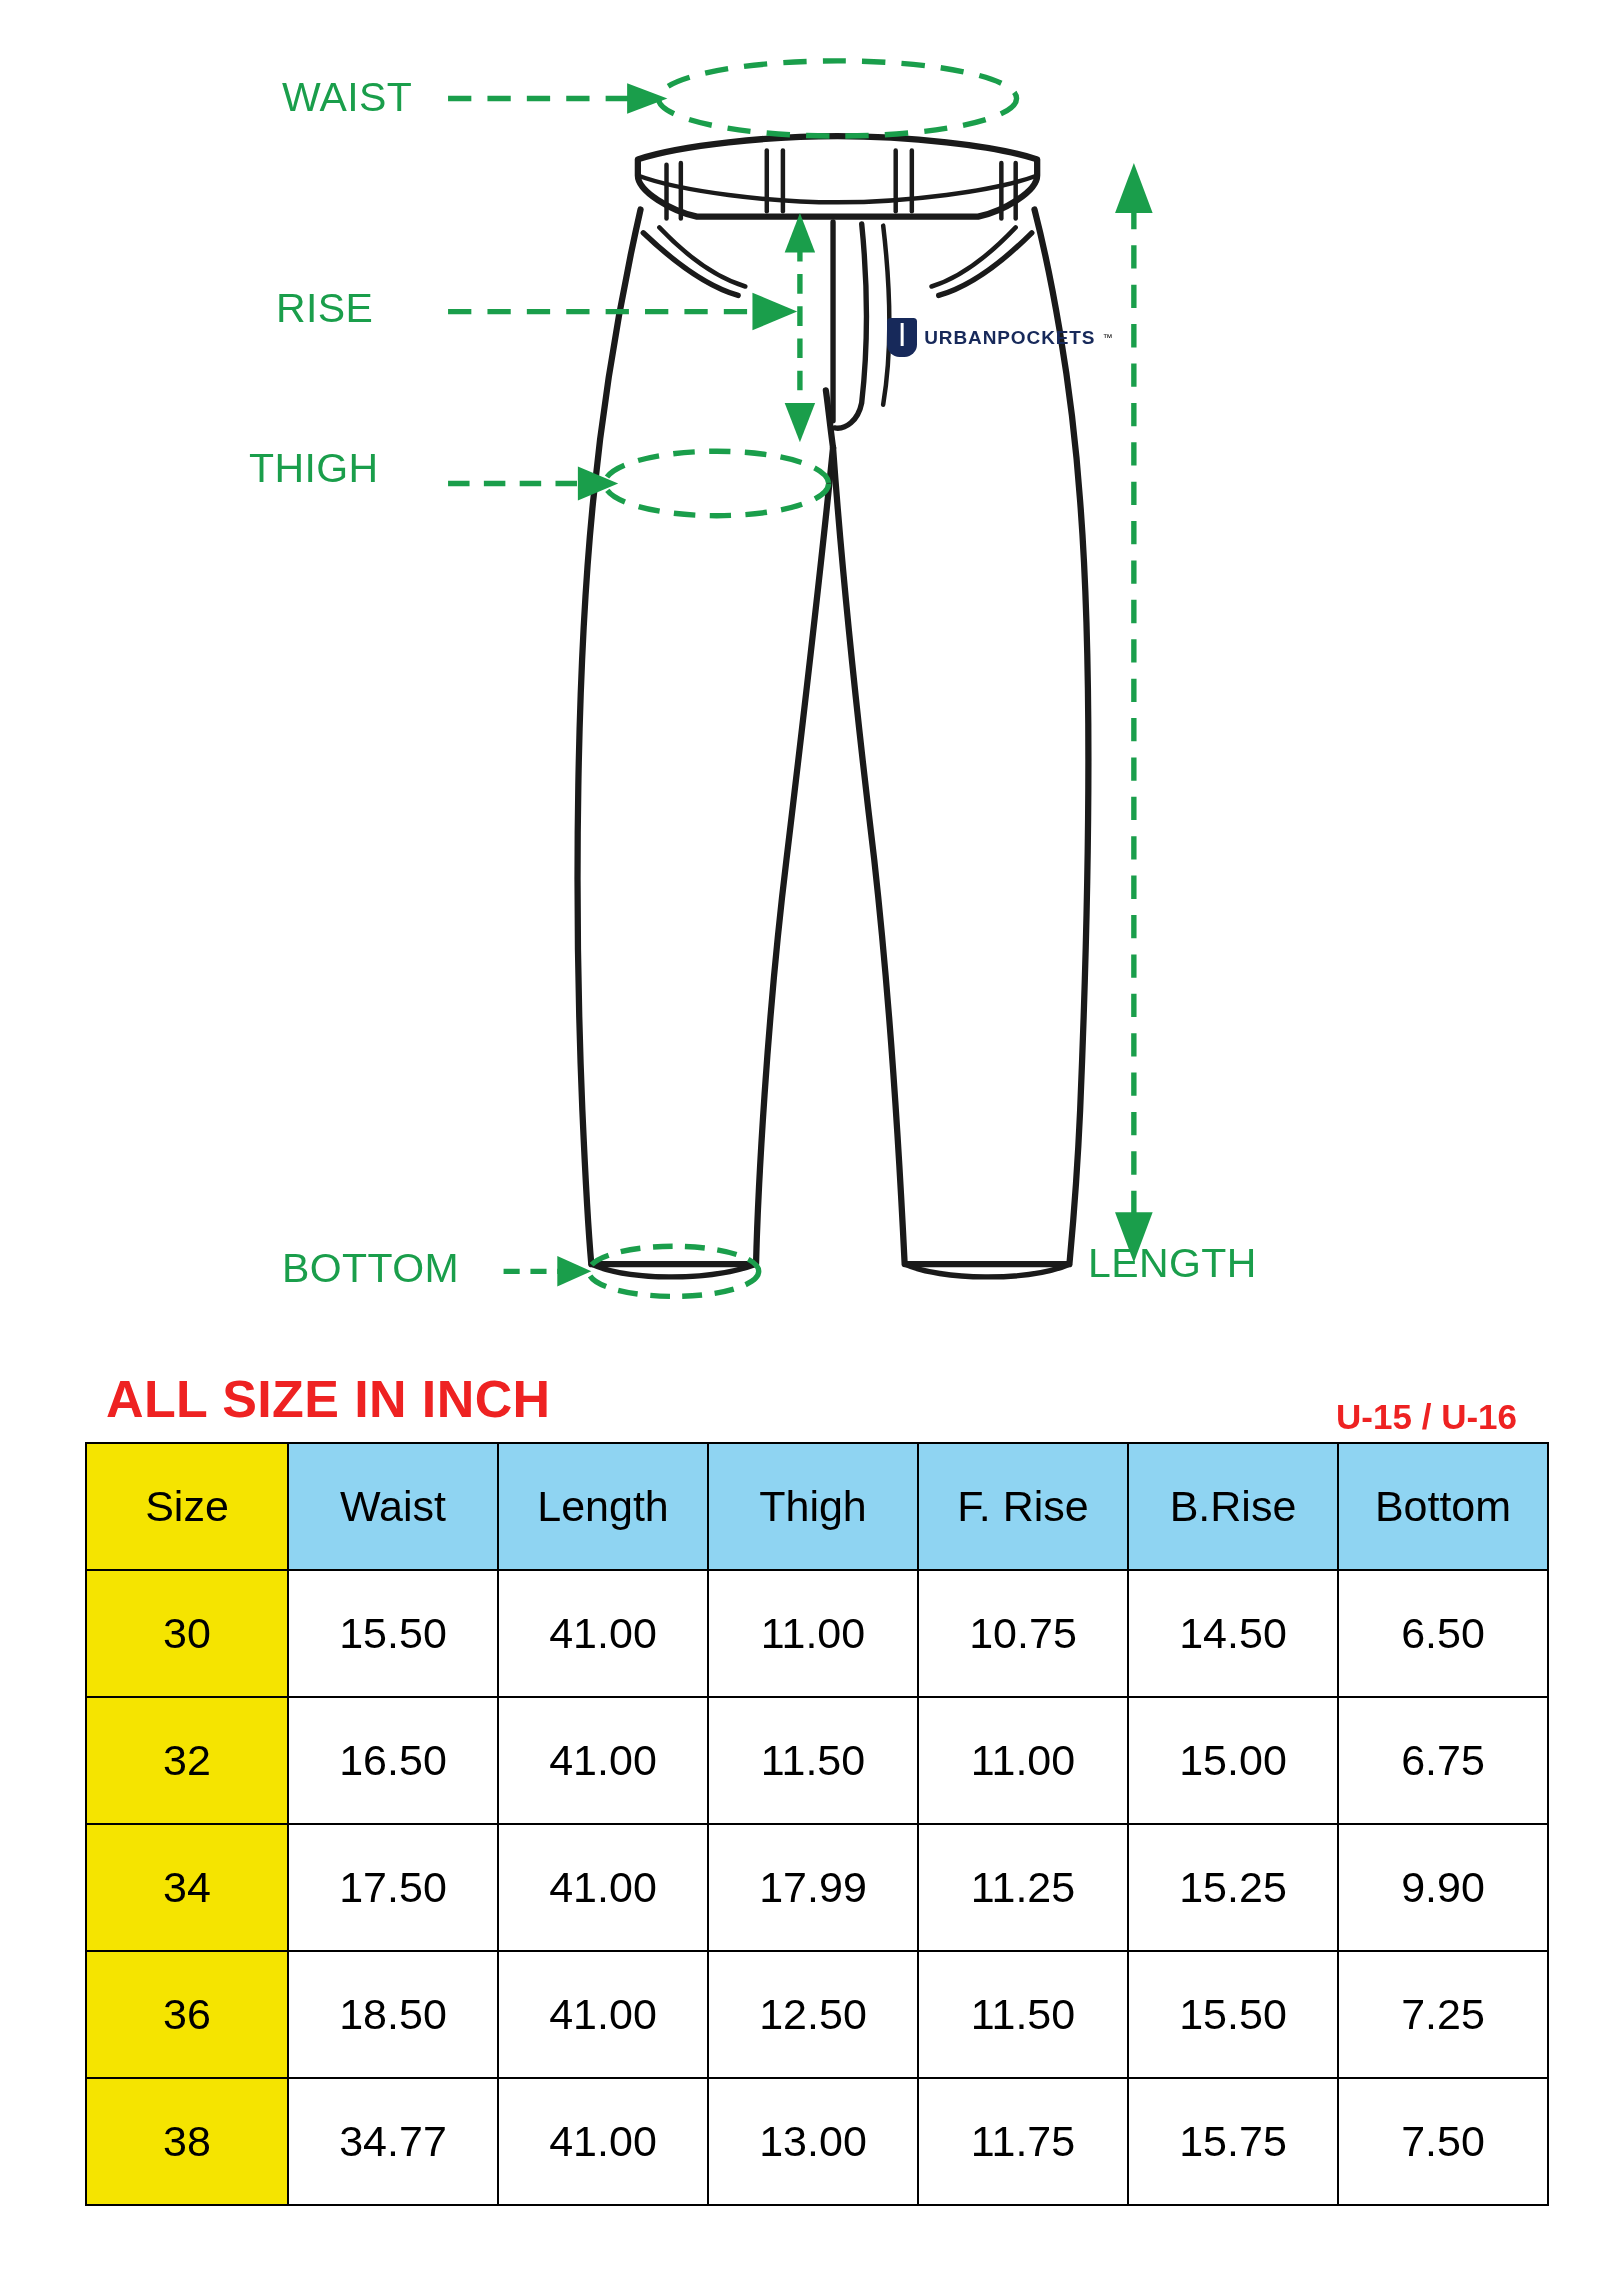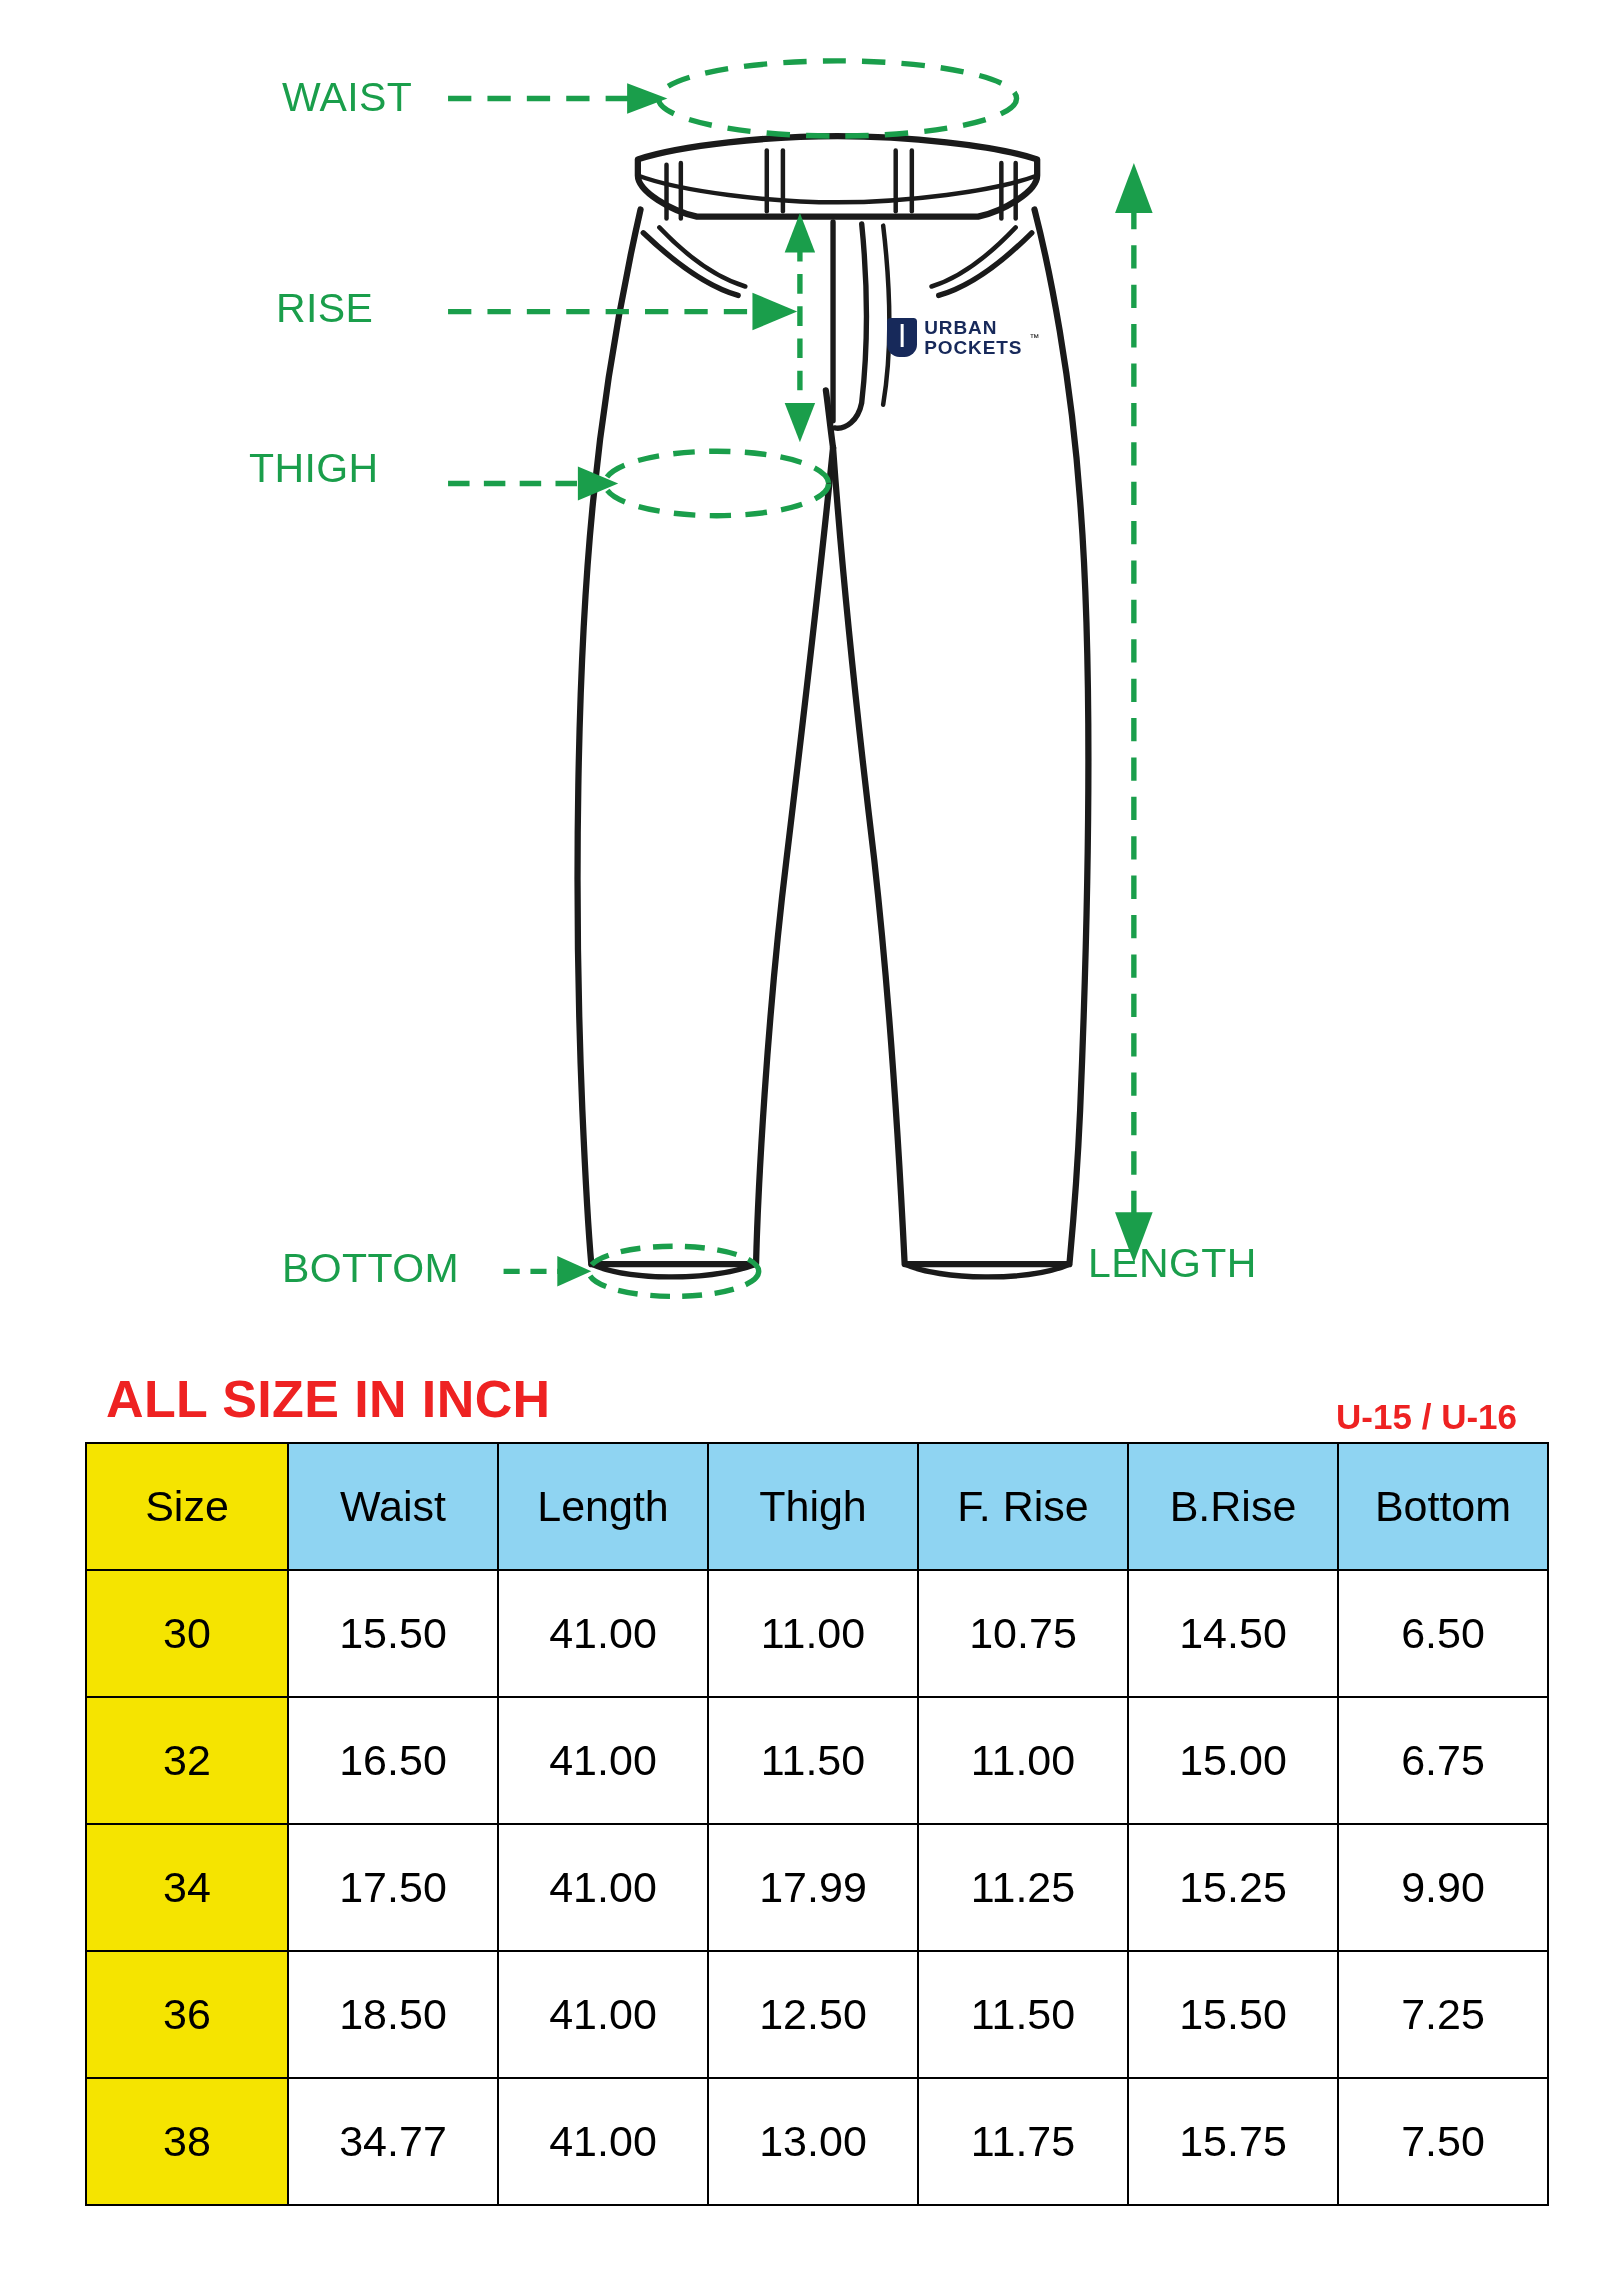--- a/index.html
+++ b/index.html
@@ -69,21 +69,21 @@
     position: absolute;
     left: 50%;
     top: 5.4px;
     width: 2.7px;
     height: 23px;
     background: #ffffff;
     transform: translateX(-50%);
   }
   .brand .btext {
     display: flex;
-    flex-direction: column;
+    flex-direction: row;
     line-height: 1.05;
     font-size: 19px;
     font-weight: bold;
     color: #17295a;
     letter-spacing: 0.9px;
   }
   .brand .tm {
     font-size: 9.9px;
     vertical-align: super;
   }

